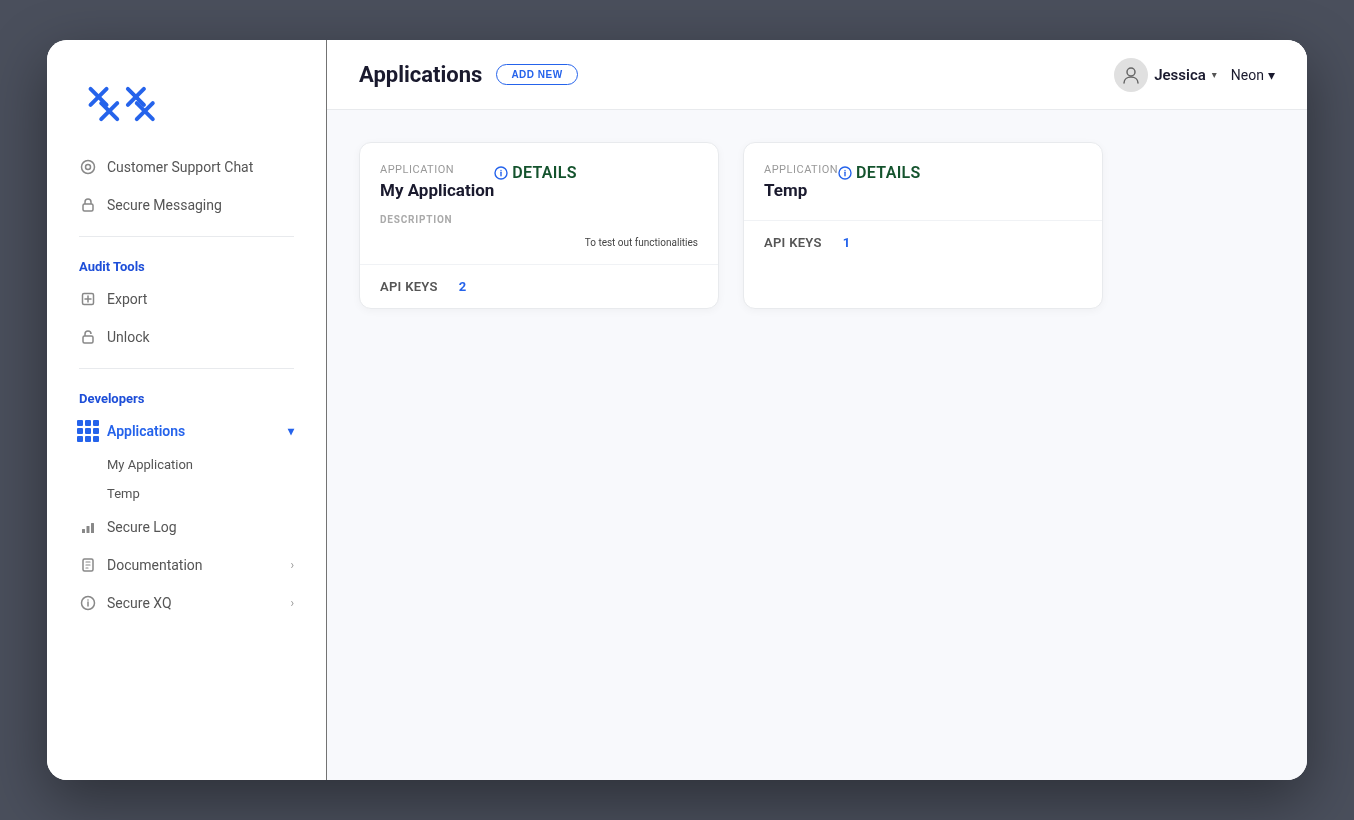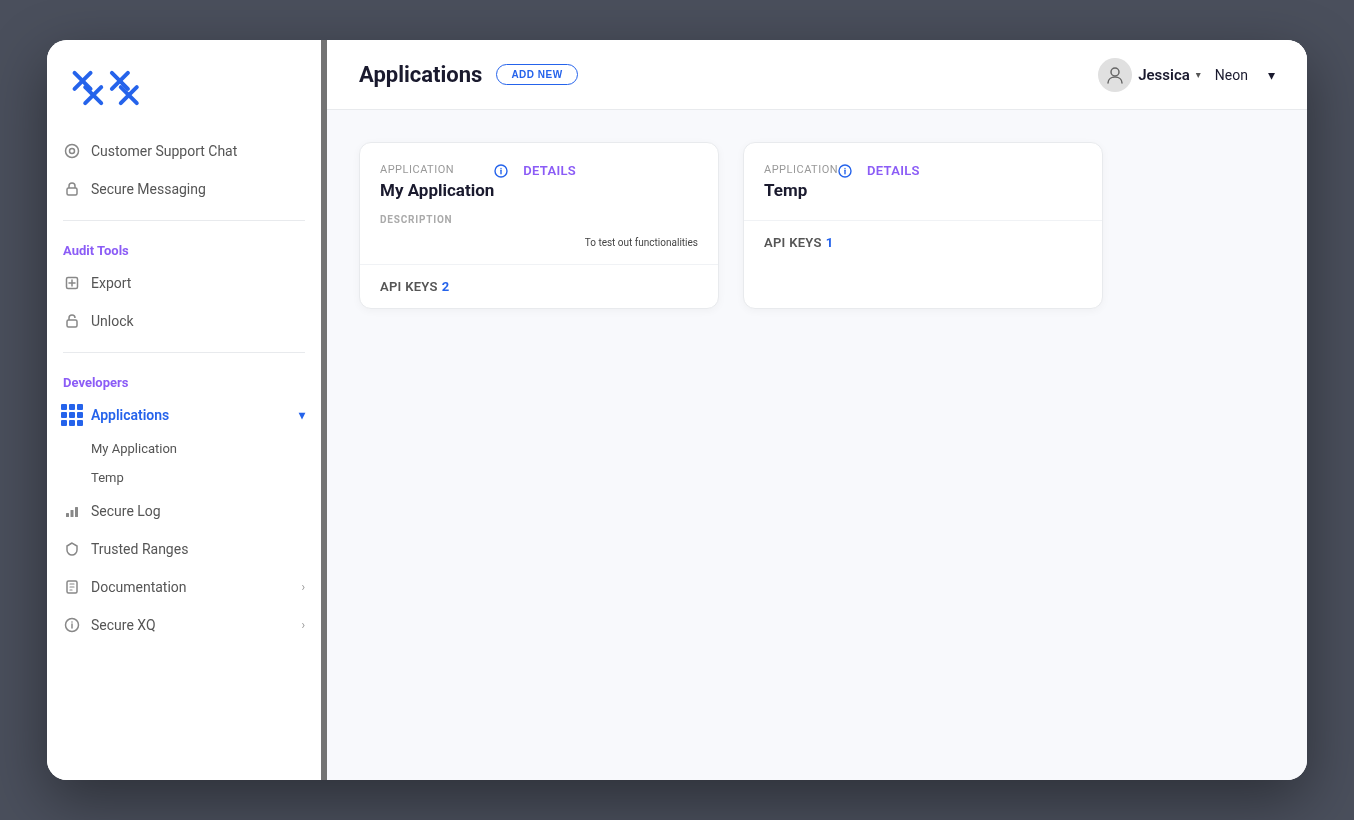--- a/index.html
+++ b/index.html
@@ -18,42 +18,42 @@
       border-radius: 20px;
       display: flex;
       overflow: hidden;
       box-shadow: 0 20px 60px rgba(0,0,0,0.4);
     }
     
     .sidebar {
       width: 280px;
       min-width: 280px;
       background: #fff;
-      border-right: 6px solid #737373;
+      border-right: 1px solid #737373;
       display: flex;
       flex-direction: column;
-      padding: 0;
+      padding: 16px;
       overflow-y: auto;
     }
     .sidebar-logo {
       padding: 28px 24px 20px;
     }
     .logo-svg {
       width: 80px;
       height: 40px;
     }
     .sidebar-divider {
       height: 1px;
       background: #e8eaed;
       margin: 12px 16px;
     }
     .sidebar-group-label {
       font-size: 13px;
       font-weight: 700;
-      color: #8b5cf6;
+      color: #1d4ed8;
       padding: 10px 16px 6px;
     }
     .sidebar-item {
       display: flex;
       align-items: center;
       gap: 10px;
       padding: 10px 16px;
       border-radius: 8px;
       cursor: pointer;
       color: #555;
@@ -151,21 +151,21 @@
     .dropdown-arrow {
       font-size: 10px;
       color: #555;
     }
     .theme-selector {
       font-size: 14px;
       color: #1a1a2e;
       cursor: pointer;
       display: flex;
       align-items: center;
-      gap: 20px;
+      gap: 4px;
     }
     
     .content-area {
       flex: 1;
       padding: 32px;
       overflow-y: auto;
     }
     .cards-grid {
       display: flex;
       gap: 24px;
@@ -196,23 +196,23 @@
       margin-bottom: 4px;
     }
     .app-card-name {
       font-size: 17px;
       font-weight: 700;
       color: #1a1a2e;
     }
     .details-link {
       display: flex;
       align-items: center;
-      gap: 15px;
-      color: #8b5cf6;
-      font-size: 13px;
+      gap: 4px;
+      color: #14532d;
+      font-size: 16px;
       font-weight: 600;
       cursor: pointer;
       text-decoration: none;
       letter-spacing: 0.3px;
     }
     .desc-label {
       font-size: 10px;
       font-weight: 700;
       color: #aaa;
       letter-spacing: 0.8px;
@@ -221,21 +221,21 @@
     }
     .desc-text {
       font-size: 10px;
       color: #444;
       text-align: right;
     }
     .app-card-bottom {
       padding: 14px 20px;
       display: flex;
       align-items: center;
-      gap: 4px;
+      gap: 21px;
     }
     .api-keys-label {
       font-size: 13px;
       font-weight: 600;
       color: #555;
       letter-spacing: 0.3px;
     }
     .api-keys-count {
       font-size: 13px;
       font-weight: 700;
@@ -354,28 +354,20 @@
       <span class="item-icon">
         <svg width="16" height="16" viewBox="0 0 16 16" fill="none">
           <rect x="2" y="10" width="3" height="4" rx="0.5" fill="#888"></rect>
           <rect x="6.5" y="7" width="3" height="7" rx="0.5" fill="#888"></rect>
           <rect x="11" y="4" width="3" height="10" rx="0.5" fill="#888"></rect>
         </svg>
       </span>
       <span>Secure Log</span>
     </div>
 
-    <div class="sidebar-item">
-      <span class="item-icon">
-        <svg width="16" height="16" viewBox="0 0 16 16" fill="none">
-          <path d="M8 2L3 5v4c0 3 2.5 5 5 5s5-2 5-5V5L8 2z" stroke="#888" stroke-width="1.5"></path>
-        </svg>
-      </span>
-      <span>Trusted Ranges</span>
-    </div>
 
     <div class="sidebar-item">
       <span class="item-icon">
         <svg width="16" height="16" viewBox="0 0 16 16" fill="none">
           <rect x="3" y="2" width="10" height="12" rx="1.5" stroke="#888" stroke-width="1.5"></rect>
           <path d="M6 5h4M6 8h4M6 11h2" stroke="#888" stroke-width="1.2" stroke-linecap="round"></path>
         </svg>
       </span>
       <span>Documentation</span>
       <span style="margin-left:auto;font-size:12px;color:#999;">›</span>

